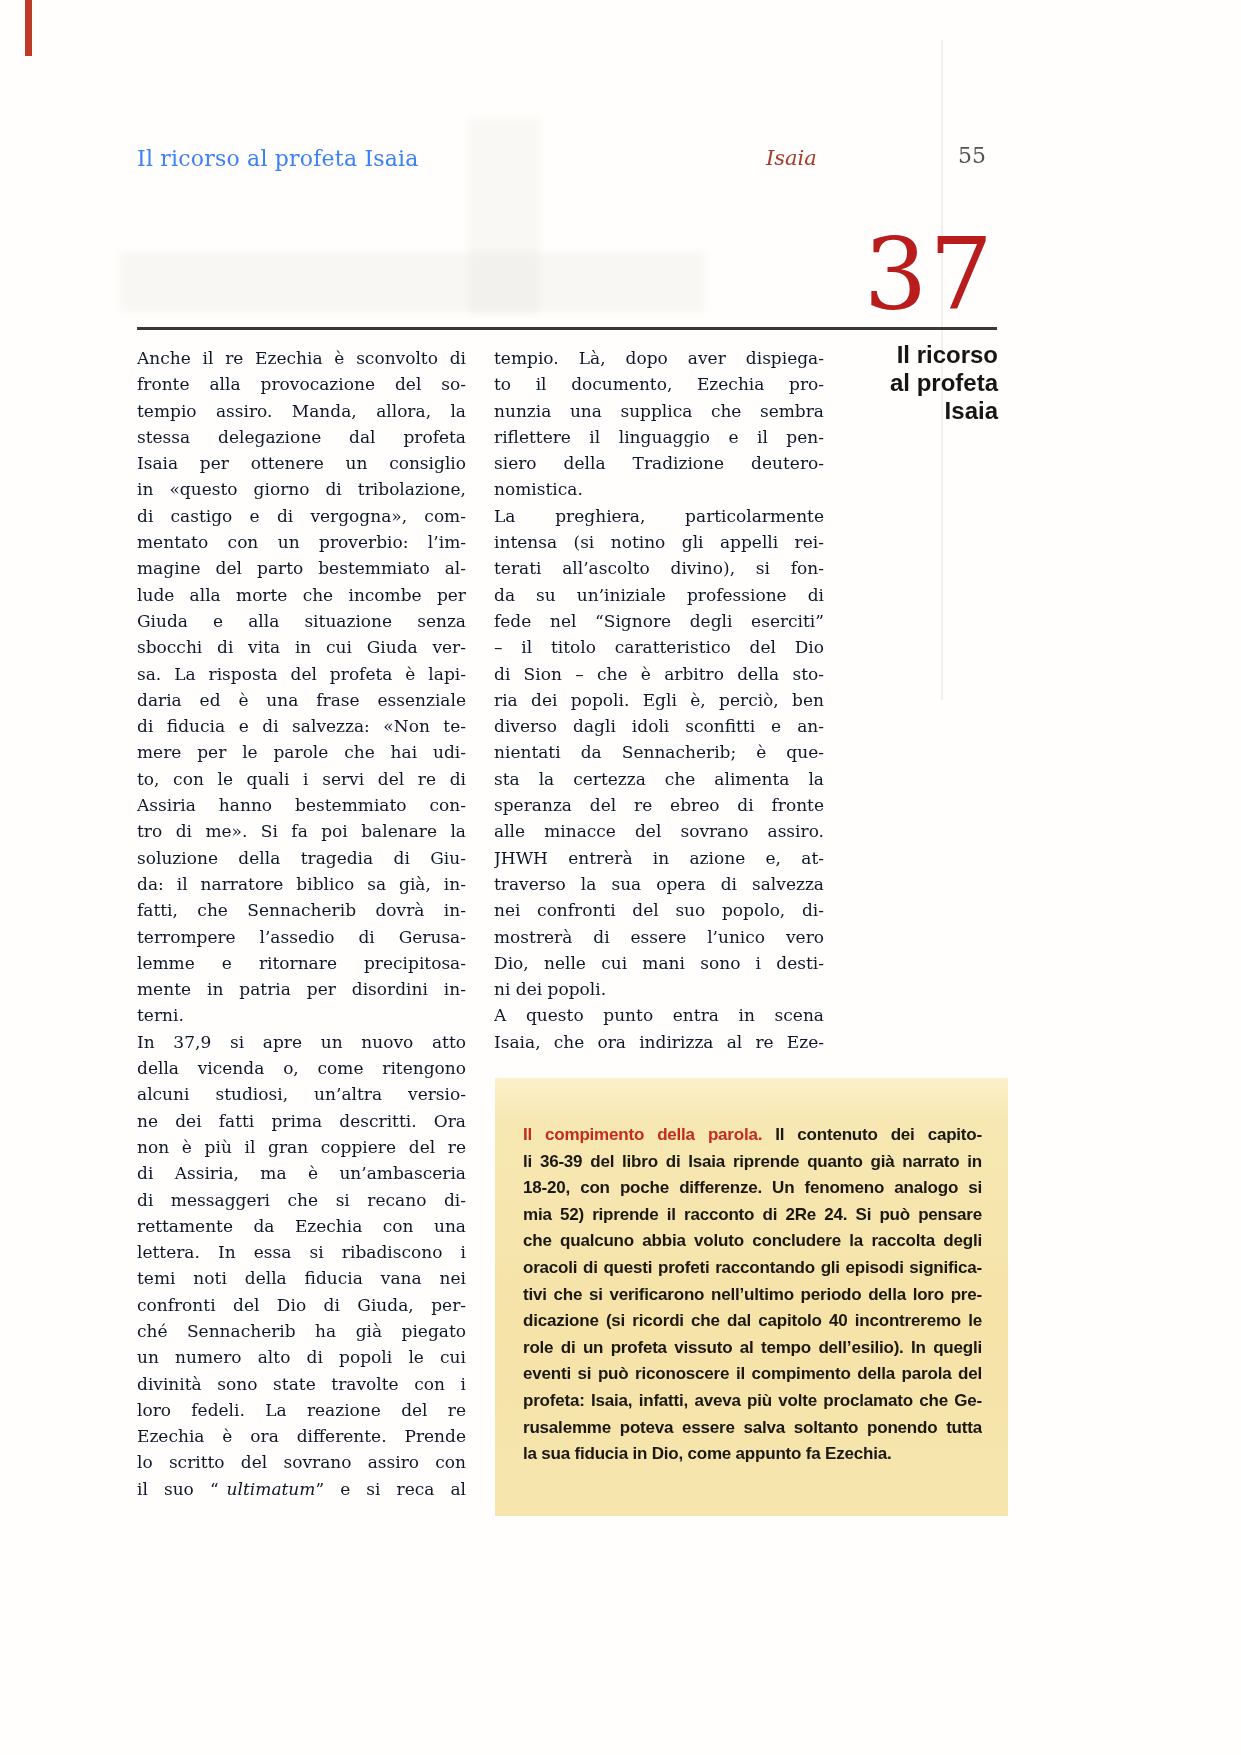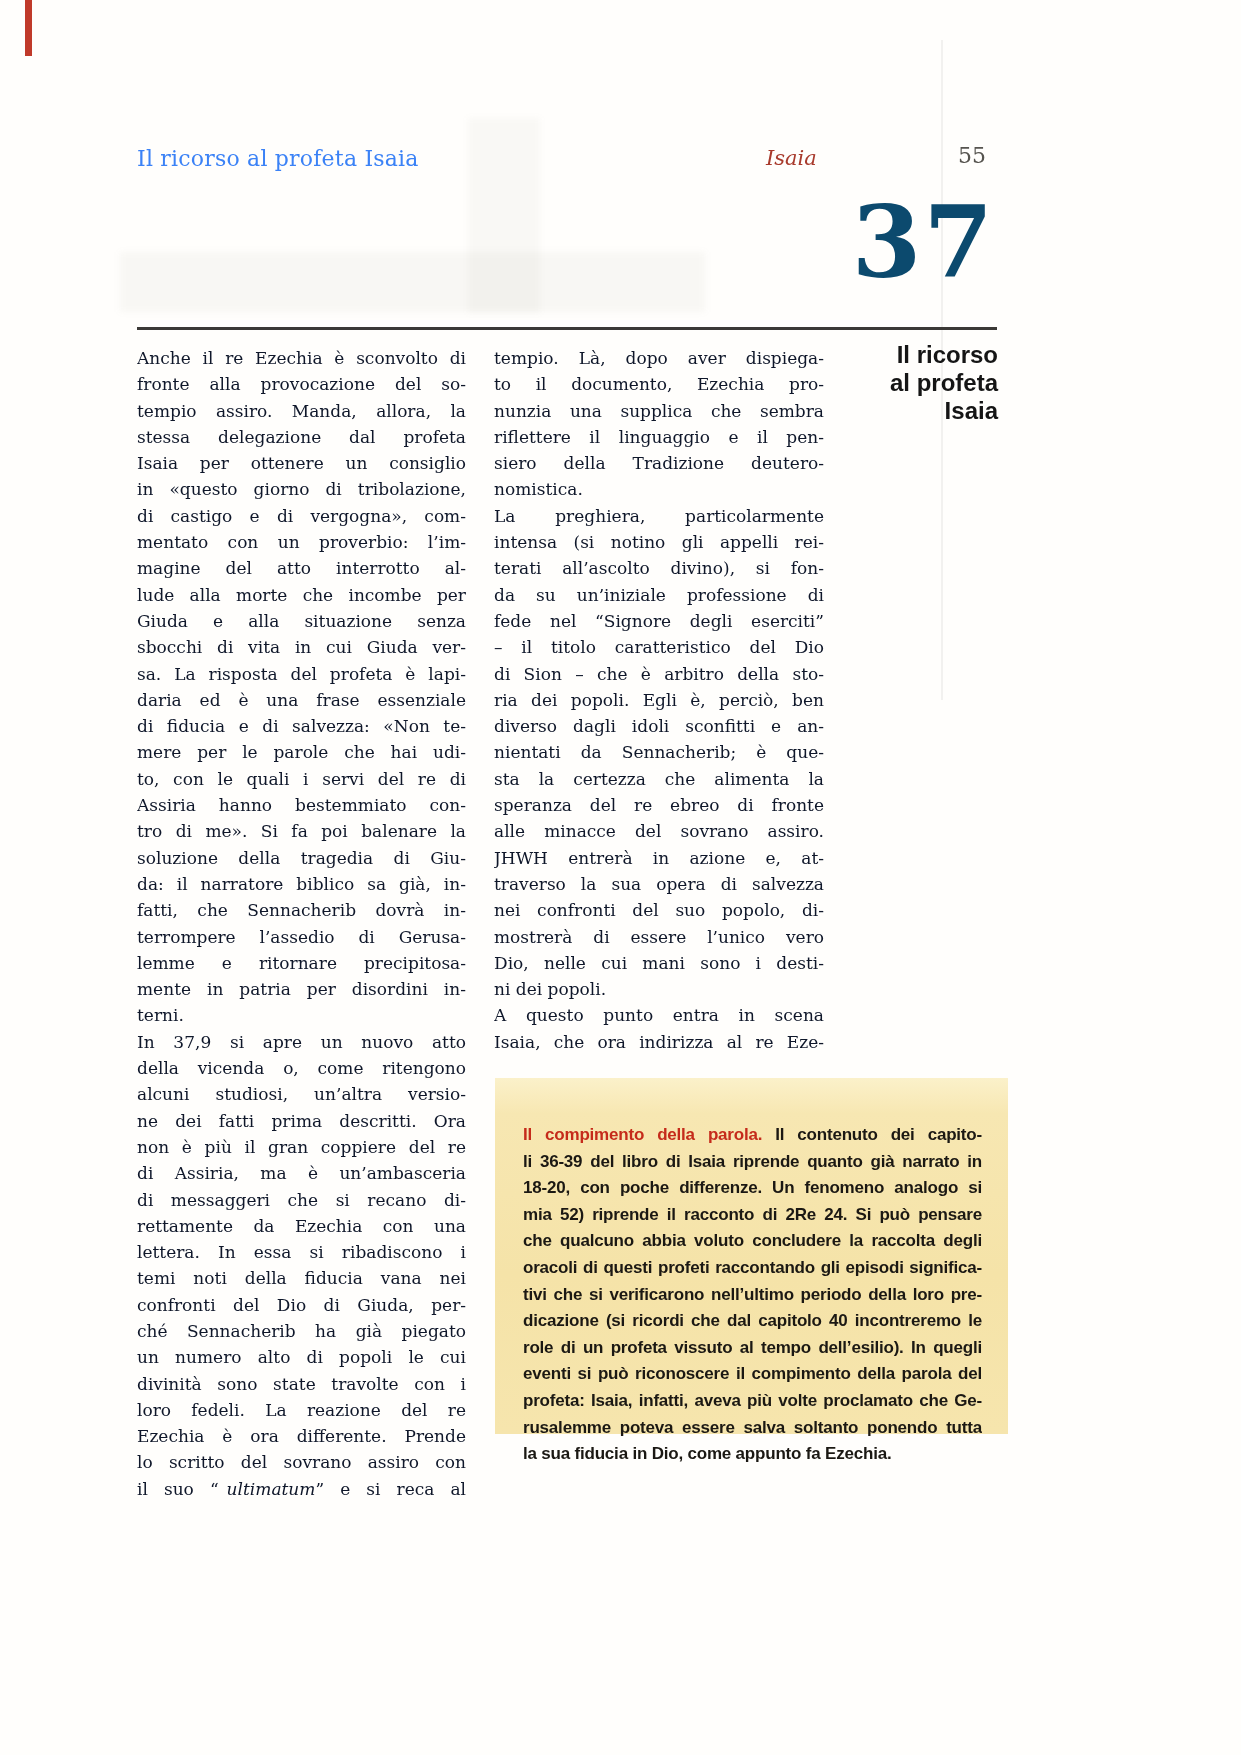--- a/index.html
+++ b/index.html
@@ -20,24 +20,24 @@
     position:absolute;left:766px;top:146px;
     font-style:italic;font-size:21px;color:#a83a2c;
     white-space:nowrap;
   }
   .hdr-page{
     position:absolute;left:958px;top:143px;
     font-size:22px;color:#56544f;white-space:nowrap;
   }
   
   .chapter-number{
-    position:absolute;right:246px;top:192px;
+    position:absolute;right:246px;top:225px;
     font-family:"DejaVu Serif",serif;
     font-size:100px;line-height:1;
-    color:#0c4a6e;letter-spacing:2px;font-weight:bold;
+    color:#b91c1c;letter-spacing:2px;
   }
   .rule{
     position:absolute;left:137px;top:327px;
     width:860px;height:3px;background:#3b3936;
   }
   .chapter-title{
     position:absolute;right:243px;top:341px;
     width:220px;
     font-family:Liberation Sans, sans-serif;
     font-weight:bold;font-size:24px;line-height:28px;
@@ -53,21 +53,21 @@
   .col-right{left:494px;width:330px;}
   .col .tline{
     height:26.3px;line-height:26.3px;
     text-align:justify;text-align-last:justify;
     white-space:normal;overflow:hidden;
   }
   .col .tline.tline-end{text-align-last:left;}
   
   .infobox{
     position:absolute;left:495px;top:1078px;
-    width:513px;height:356px;
+    width:513px;height:438px;
     background:linear-gradient(180deg,#fbf1ca 0%,#f7e7b2 10%,#f5e3a8 55%,#f6e5ad 100%);
     box-sizing:border-box;
     padding:44px 26px 0 28px;
     font-family:"Liberation Sans",sans-serif;
     font-weight:bold;font-size:17px;color:#1b1813;
     letter-spacing:-0.2px;
   }
   .infobox .box-line0{
     line-height:26.6px;text-align:justify;text-align-last:justify;height:26.6px;overflow:hidden;
   }
@@ -111,21 +111,21 @@
 
   <div class="col col-left">
       <div class="tline">Anche il re Ezechia è sconvolto di</div>
       <div class="tline">fronte alla provocazione del so-</div>
       <div class="tline">tempio assiro. Manda, allora, la</div>
       <div class="tline">stessa delegazione dal profeta</div>
       <div class="tline">Isaia per ottenere un consiglio</div>
       <div class="tline">in «questo giorno di tribolazione,</div>
       <div class="tline">di castigo e di vergogna», com-</div>
       <div class="tline">mentato con un proverbio: l’im-</div>
-      <div class="tline">magine del atto interrotto al-</div>
+      <div class="tline">magine del parto bestemmiato al-</div>
       <div class="tline">lude alla morte che incombe per</div>
       <div class="tline">Giuda e alla situazione senza</div>
       <div class="tline">sbocchi di vita in cui Giuda ver-</div>
       <div class="tline">sa. La risposta del profeta è lapi-</div>
       <div class="tline">daria ed è una frase essenziale</div>
       <div class="tline">di fiducia e di salvezza: «Non te-</div>
       <div class="tline">mere per le parole che hai udi-</div>
       <div class="tline">to, con le quali i servi del re di</div>
       <div class="tline">Assiria hanno bestemmiato con-</div>
       <div class="tline">tro di me». Si fa poi balenare la</div>

